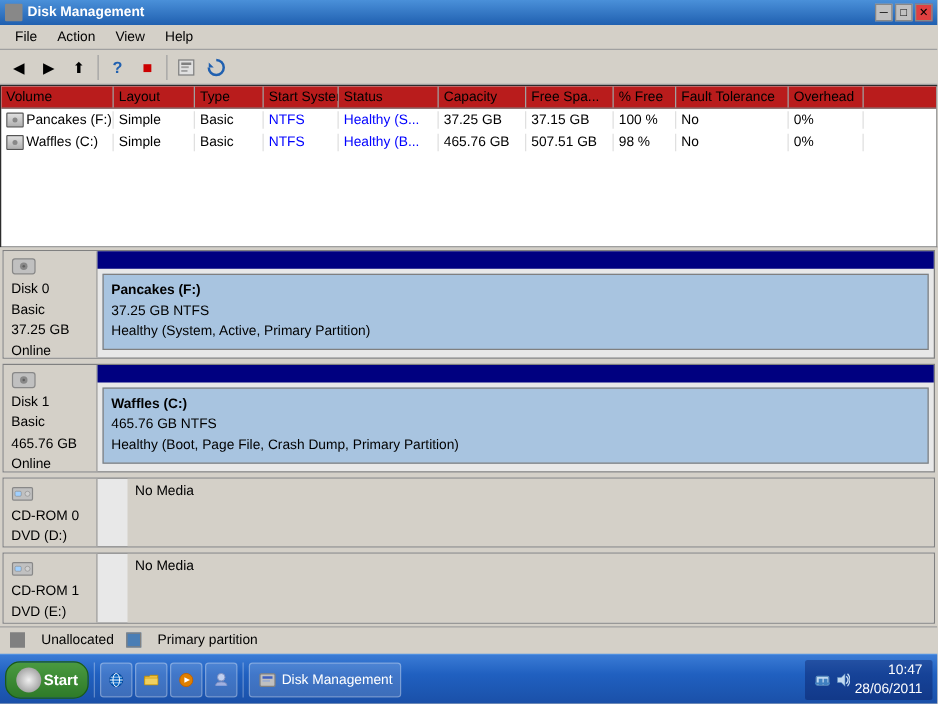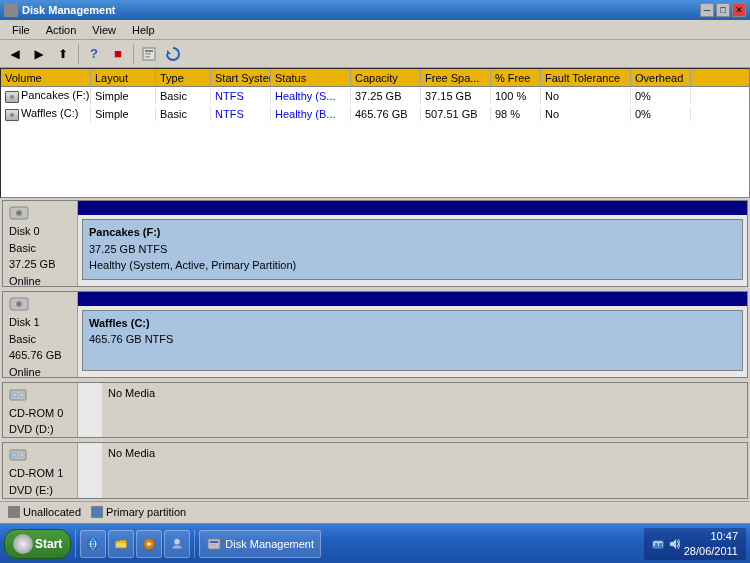--- a/index.html
+++ b/index.html
@@ -35,21 +35,21 @@
     }
     .toolbar-sep { width: 1px; height: 20px; background: #a0a0a0; margin: 0 2px; }
     .window-outer { background: #d4d0c8; height: 563px; display: flex; flex-direction: column; }
 
     
     .table-area {
       background: white; height: 130px; border: 1px inset #808080; margin: 0;
       overflow: hidden; flex-shrink: 0;
     }
     .table-header {
-      display: flex; background: #eab308; border-bottom: 1px solid #808080; font-size: 11px;
+      display: flex; background: #b91c1c; border-bottom: 1px solid #808080; font-size: 11px;
       height: 18px; align-items: flex-start;
     }
     .th {
       padding: 1px 4px; border-right: 1px solid #a0a0a0; font-weight: normal; white-space: nowrap;
       overflow: hidden; cursor: pointer; height: 100%; display: flex; align-items: center;
     }
     .table-row { display: flex; align-items: center; height: 18px; font-size: 11px; }
     .td { padding: 1px 4px; overflow: hidden; white-space: nowrap; border-right: 1px solid #e0e0e0; }
     
     .col-volume { width: 90px; }
@@ -94,21 +94,21 @@
       width: 75px; min-width: 75px; padding: 4px 6px; background: #d4d0c8;
       border-right: 1px solid #a0a0a0; font-size: 11px; line-height: 1.5;
     }
     .cdrom-content { flex: 1; background: #d4d0c8; padding: 4px 6px; font-size: 11px; margin-left: 24px; }
 
     
     .legend-bar {
       height: 24px; background: #d4d0c8; border-top: 1px solid #a0a0a0;
       display: flex; align-items: center; padding: 0 8px; gap: 10px; font-size: 11px;
     }
-    .legend-item { display: flex; align-items: center; gap: 3px; }
+    .legend-item { display: flex; align-items: center; gap: 13px; }
     .legend-box { width: 12px; height: 12px; border: 1px solid #808080; }
 
     
     .taskbar {
       height: 40px; background: linear-gradient(to bottom, #3a7bd5 0%, #2060c0 40%, #1a50a8 100%);
       display: flex; align-items: center; padding: 2px 4px; gap: 2px;
       border-top: 1px solid #5090e0; position: absolute; bottom: 0; left: 0; right: 0;
     }
     .start-btn {
       height: 30px; padding: 0 8px; background: linear-gradient(to bottom, #4a9a40, #2e7a28);
@@ -266,20 +266,21 @@
           <div>Basic</div>
           <div>465.76 GB</div>
           <div>Online</div>
         </div>
         <div class="disk-content">
           <div class="disk-header-bar"></div>
           <div style="flex:1; padding:2px;">
             <div class="disk-partition" style="background:#a8c4e0; height:calc(100% - 6px);">
               <div style="font-weight:bold;">Waffles (C:)</div>
               <div>465.76 GB NTFS</div>
+              <div>Healthy (Boot, Page File, Crash Dump, Primary Partition)</div>
             </div>
           </div>
         </div>
       </div>
 
       <div class="cdrom-row">
         <div class="cdrom-label">
           <svg width="18" height="16" viewBox="0 0 18 16" style="vertical-align:middle; margin-bottom:2px;">
             <rect x="1" y="3" width="16" height="10" rx="1" fill="#c0c0c0" stroke="#888" stroke-width="1"></rect>
             <rect x="3" y="6" width="5" height="4" rx="1" fill="#a0d0ff" stroke="#888" stroke-width="0.5"></rect>

